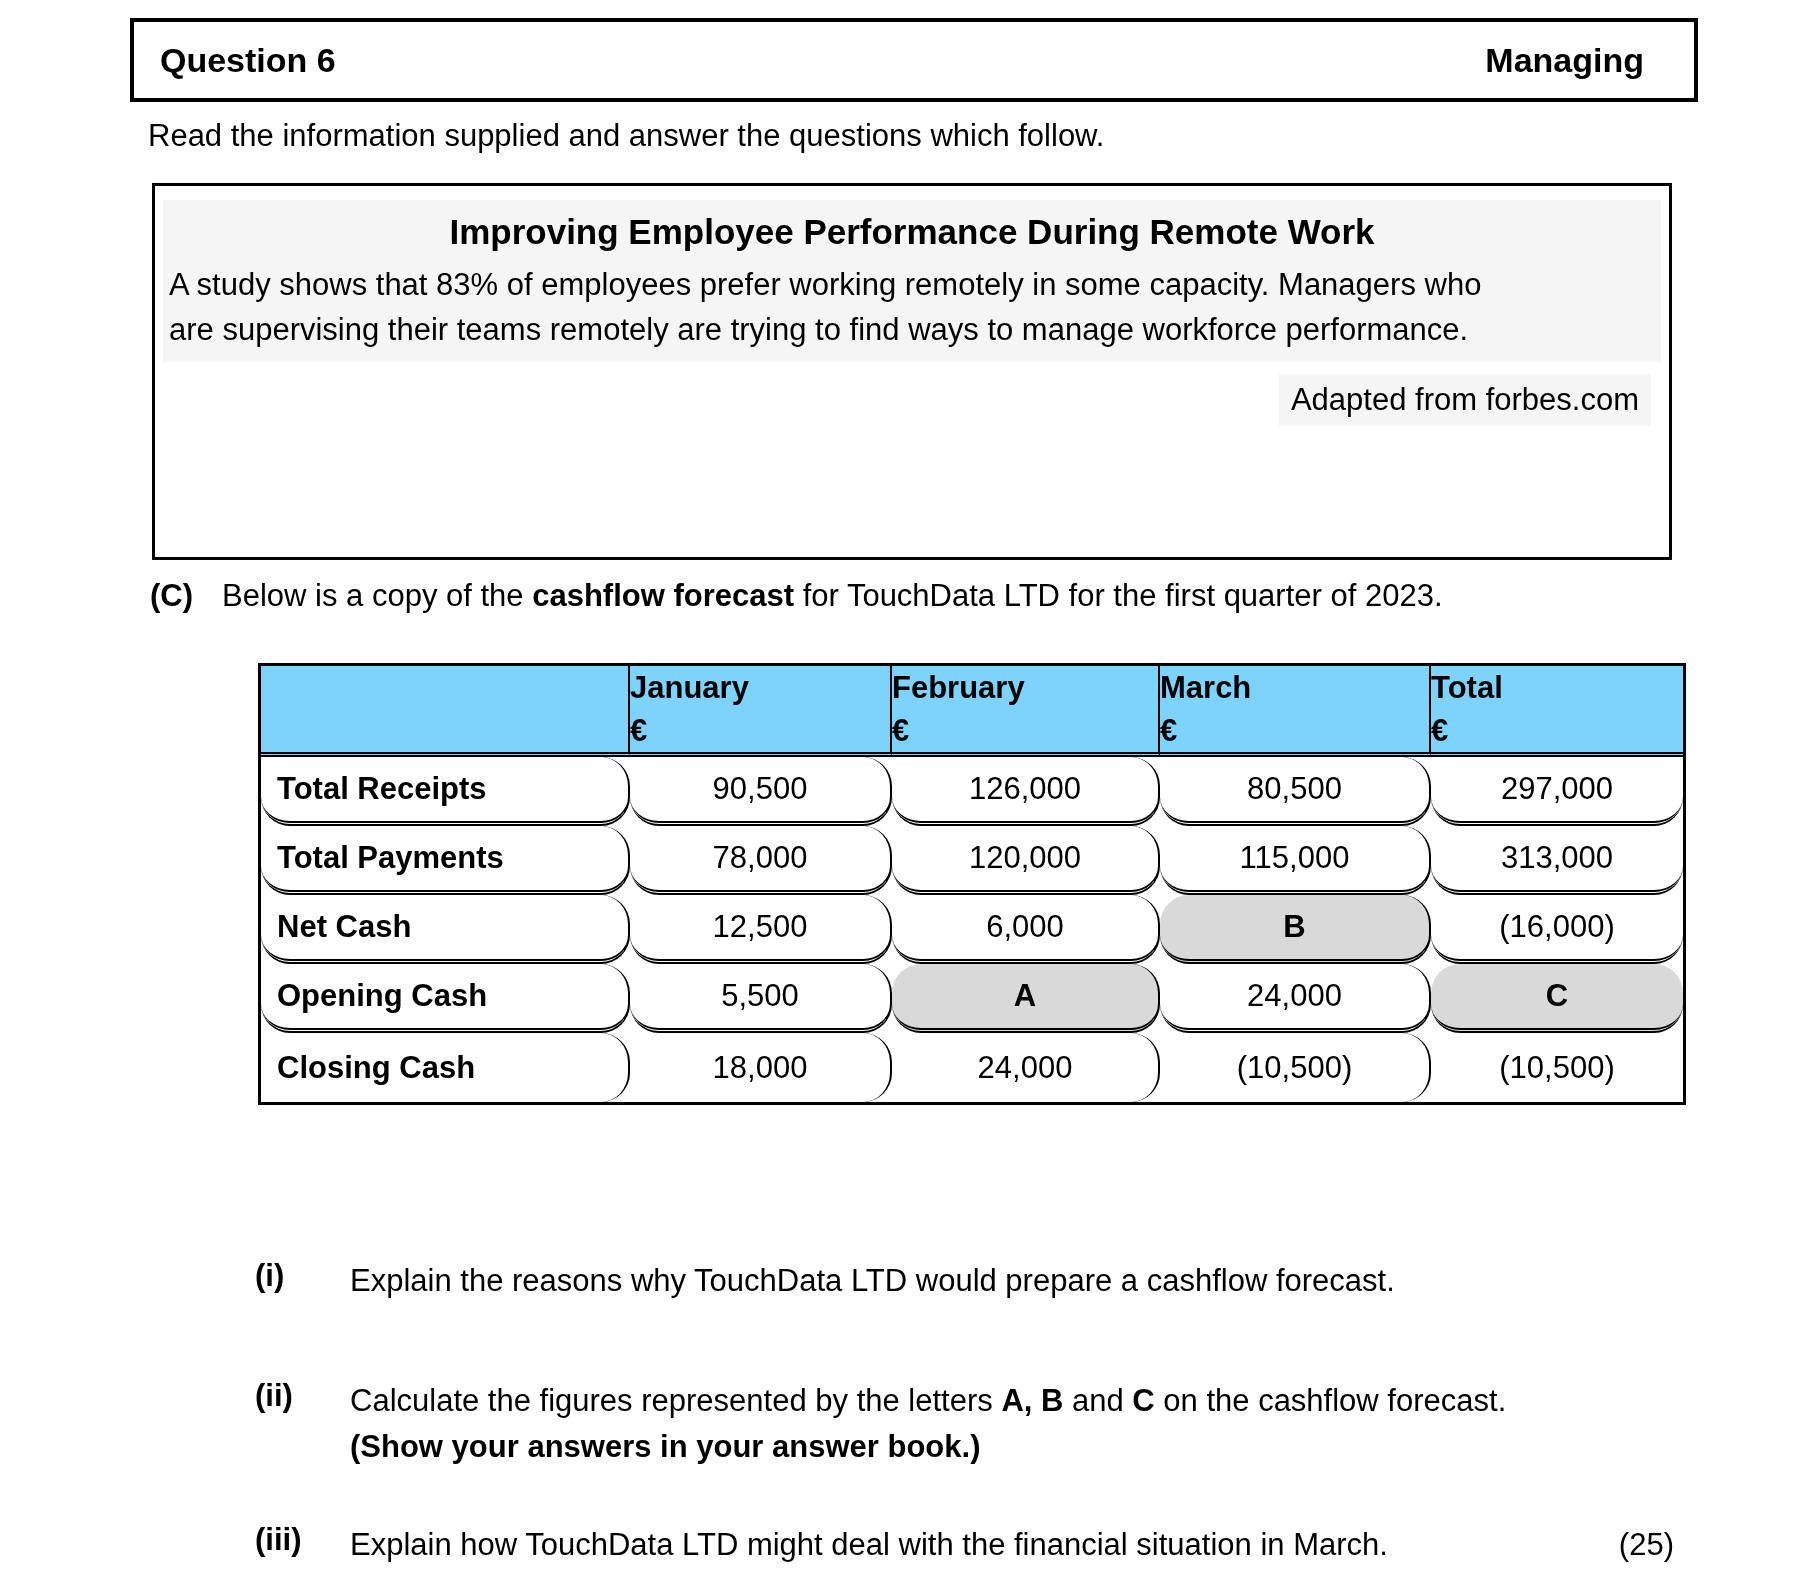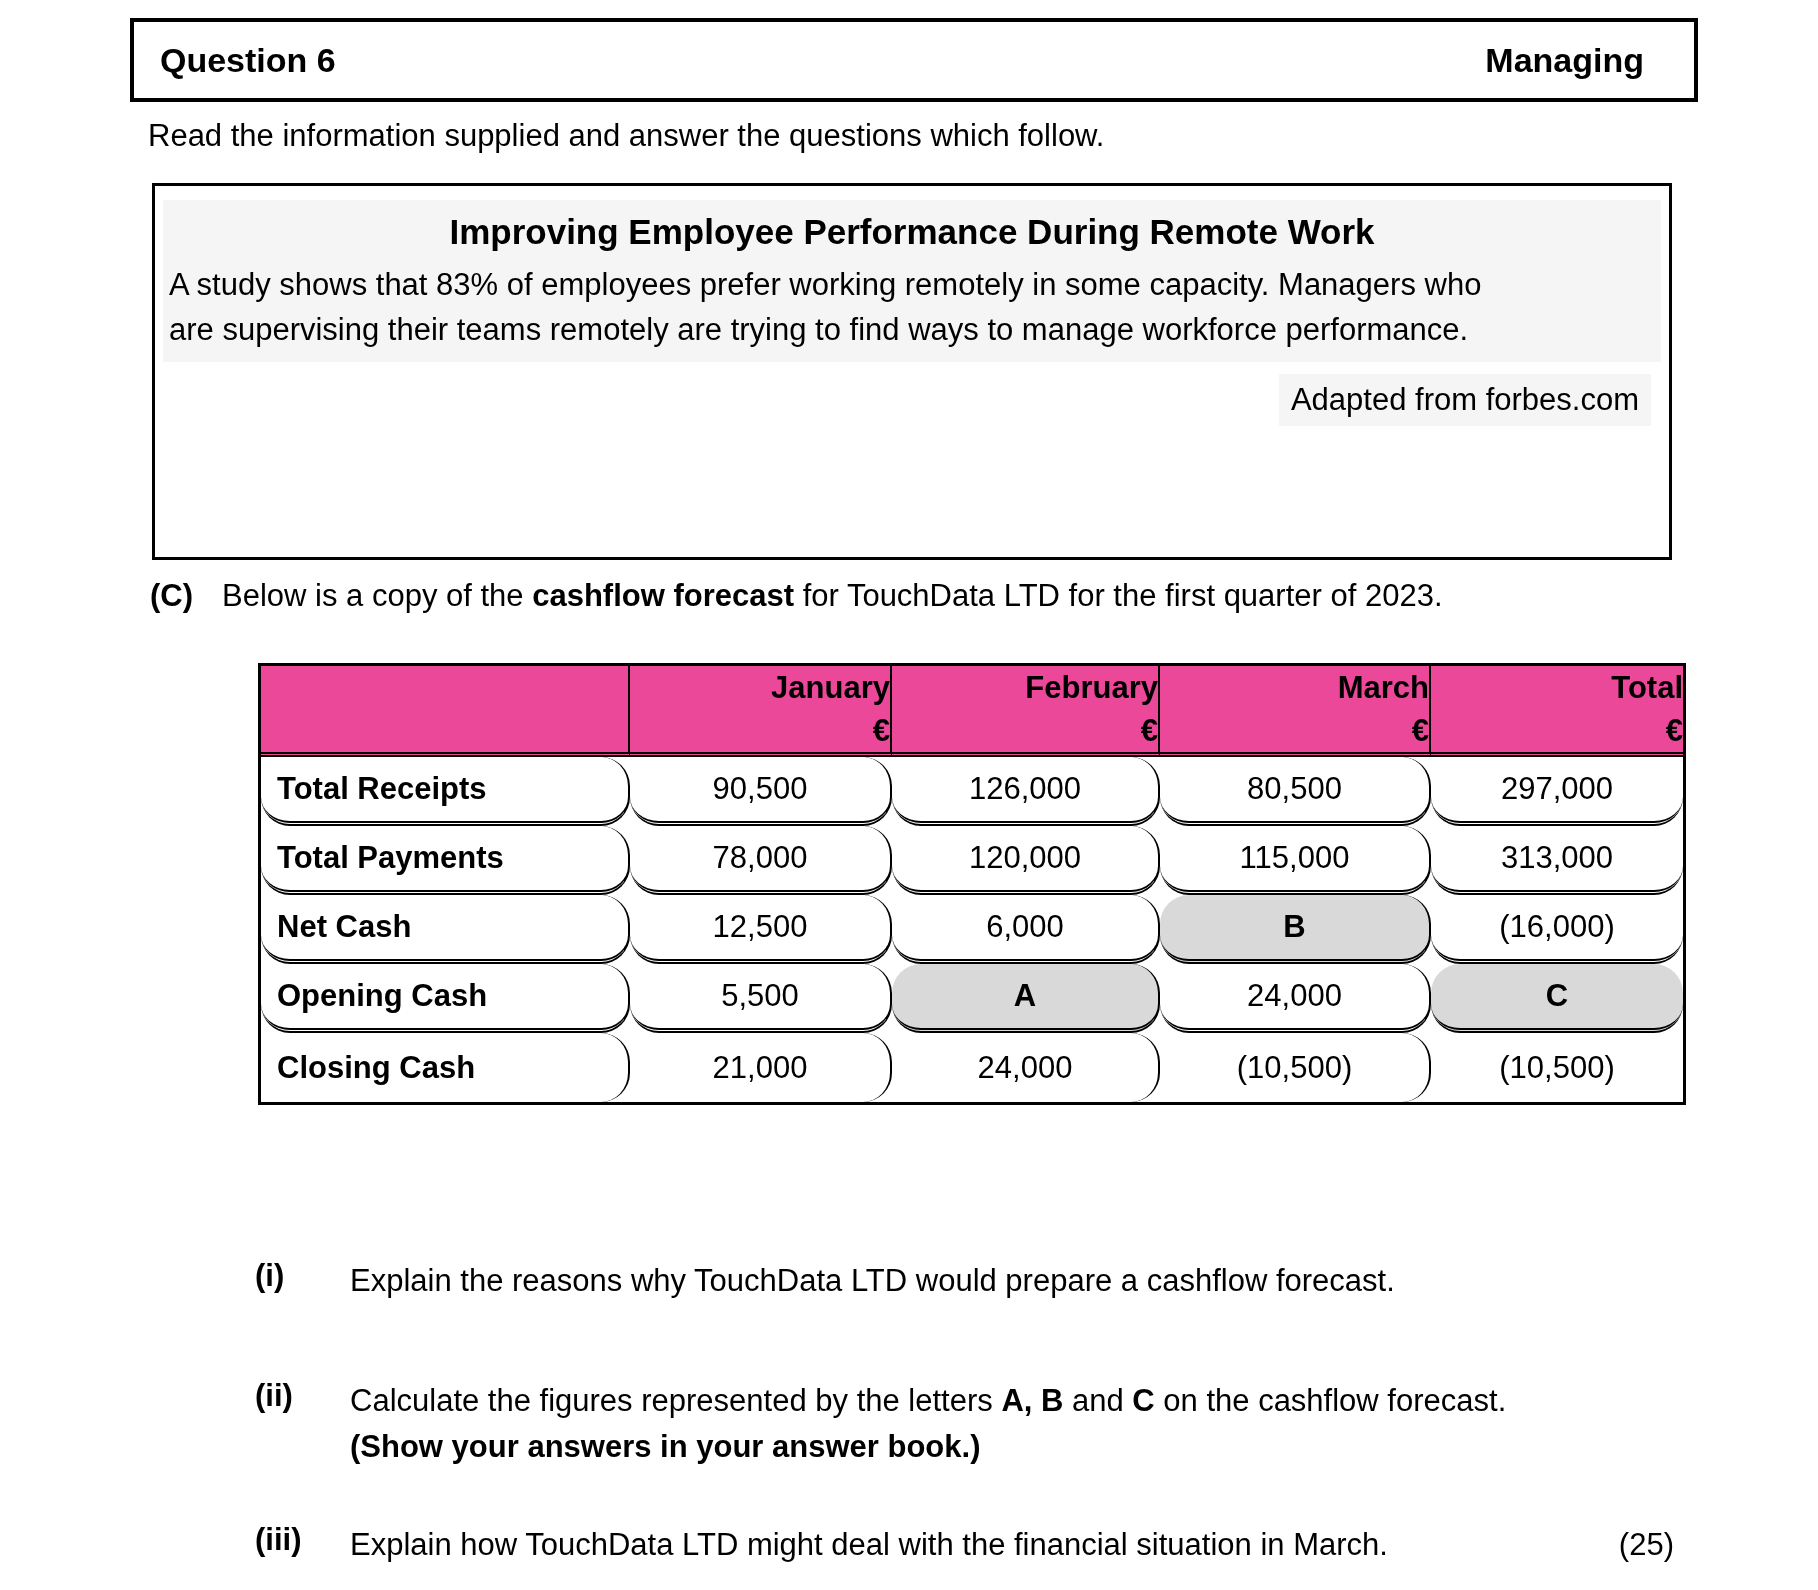--- a/index.html
+++ b/index.html
@@ -84,23 +84,23 @@
     box-sizing: border-box;
     vertical-align: middle;
     border-right: 2px solid #000;
     border-bottom: 5px double #000;
     padding: 0;
   }
   table.cashflow th:last-child, table.cashflow td:last-child { border-right: none; }
   table.cashflow tr:last-child td { border-bottom: none; }
   table.cashflow th {
     height: 91px;
-    background: #ec4899;
+    background: #7dd3fc;
     font-weight: bold;
-    text-align: right;
+    text-align: left;
     line-height: 43px;
   }
   table.cashflow td { height: 69px; text-align: center; border-radius: 29px; }
   table.cashflow td.rowlabel {
     text-align: left; padding-left: 16px; font-weight: bold;
   }
   table.cashflow td.letter { font-weight: bold; }
   table.cashflow td.shaded { background: #d9d9d9; }
 
   
@@ -194,21 +194,21 @@
   </tr>
   <tr>
     <td class="rowlabel">Opening Cash</td>
     <td>5,500</td>
     <td class="letter shaded">A</td>
     <td>24,000</td>
     <td class="letter shaded">C</td>
   </tr>
   <tr>
     <td class="rowlabel">Closing Cash</td>
-    <td>21,000</td>
+    <td>18,000</td>
     <td>24,000</td>
     <td>(10,500)</td>
     <td>(10,500)</td>
   </tr>
 </tbody>
   </table>
 
 <div class="abs question q1">
   <span class="qnum">(i)</span>
   <span class="qtext">Explain the reasons why TouchData LTD would prepare a cashflow forecast.</span>

